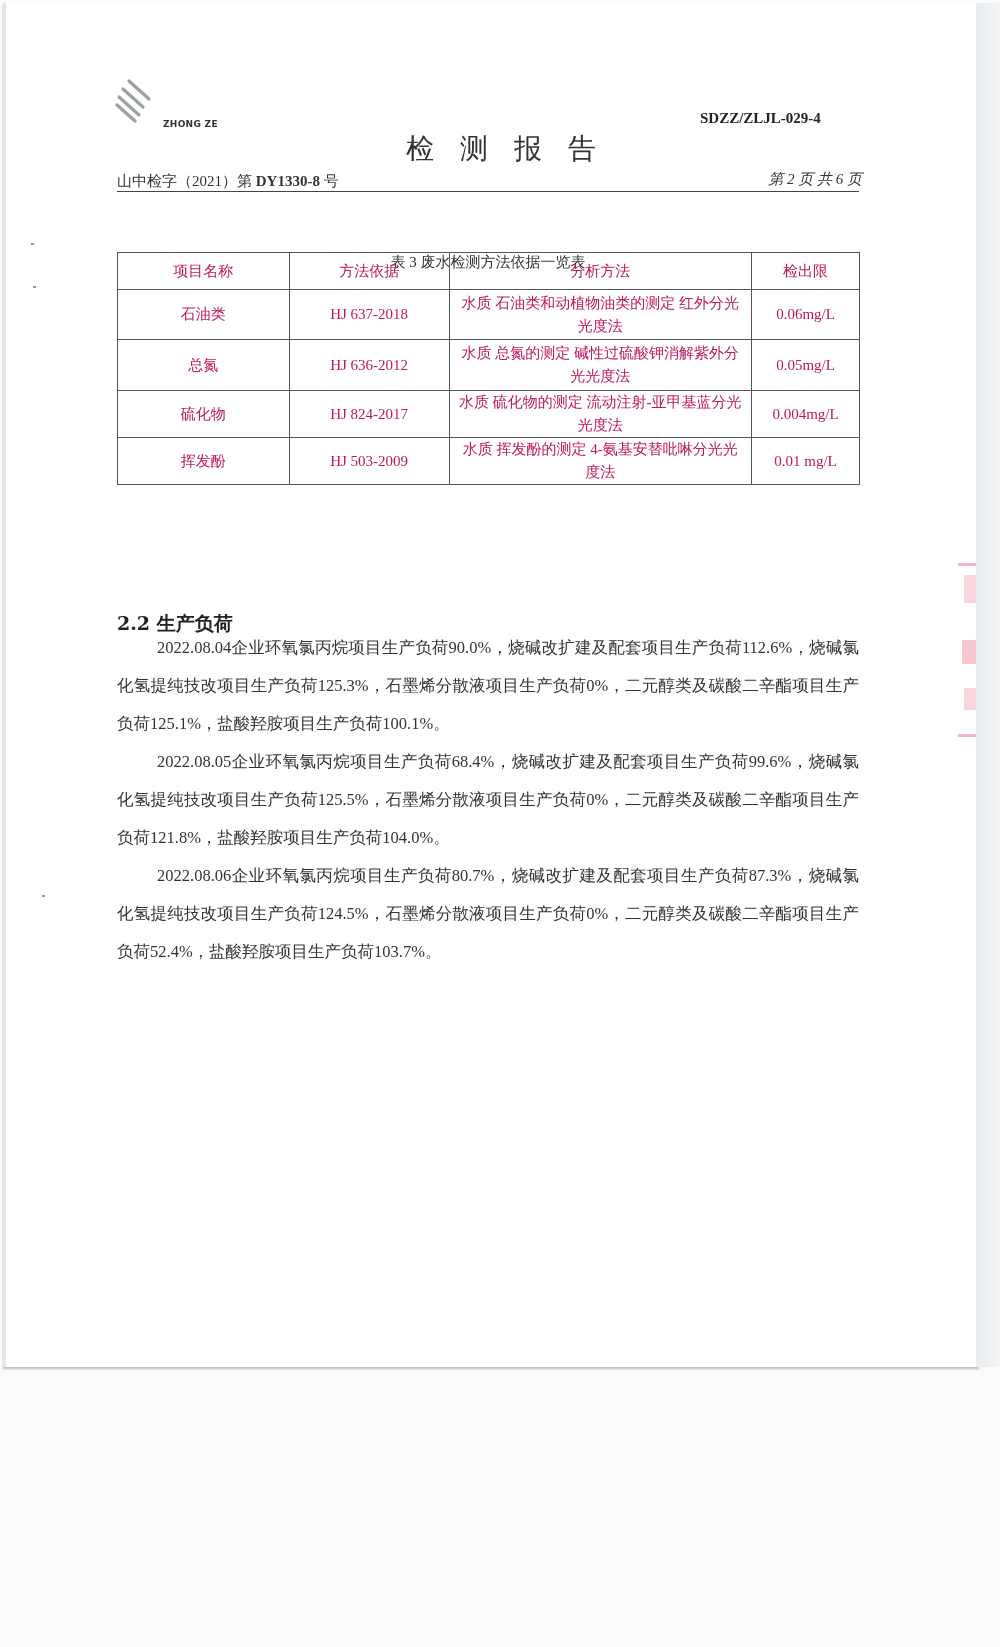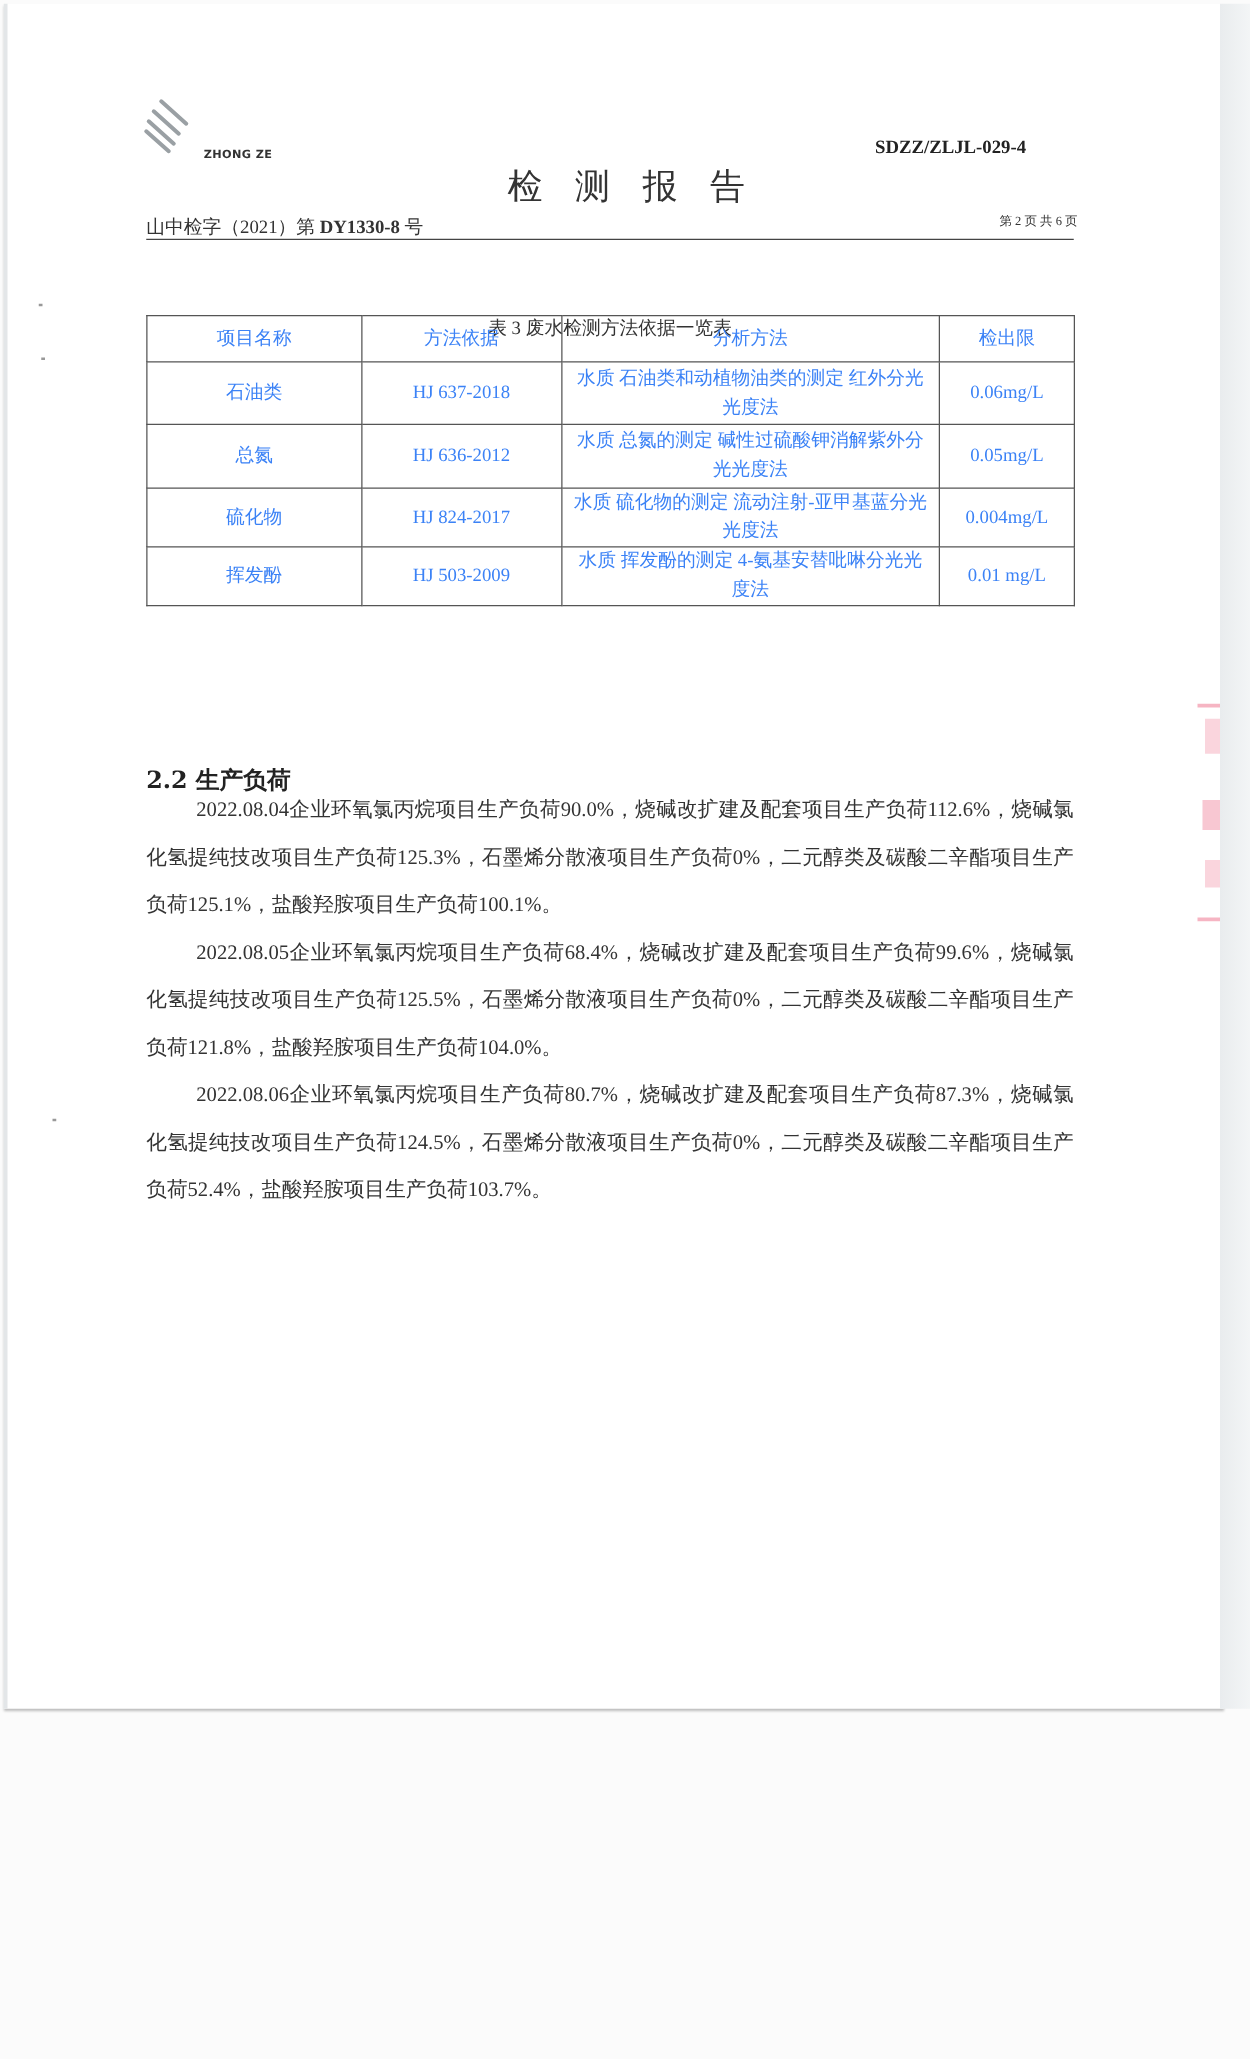--- a/index.html
+++ b/index.html
@@ -32,35 +32,36 @@
       position: absolute; left: 0; width: 976px; top: 130px; text-align: center;
       font-family: "DejaVu Sans", sans-serif; font-size: 28px; letter-spacing: 26px; color: #333;
       padding-left: 26px;
     }
     .report-no {
       position: absolute; left: 117px; top: 172px; font-size: 15px; color: #333;
       font-family: "Liberation Serif", serif;
     }
     .report-no b { font-weight: bold; }
     .page-no {
-      position: absolute; right: 138px; top: 170px; font-size: 10px; color: #333;
+      position: absolute; right: 138px; top: 170px; font-size: 15px; color: #333;
       font-family: "Liberation Serif", serif;
+      font-style: italic;
     }
     .hr {
       position: absolute; left: 117px; top: 191px; width: 742px; height: 0;
       border-top: 1px solid #444;
     }
     .table-caption {
       position: absolute; left: 0; width: 976px; top: 219px; text-align: center; font-size: 15px;
       font-family: "Liberation Serif", serif; color: #333; margin-top: 34px;
     }
     table.methods {
       position: absolute; left: 117px; top: 252px; width: 743px;
       border-collapse: collapse; font-family: "Liberation Serif", serif;
-      font-size: 15px; color: #3b82f6;
+      font-size: 15px; color: #be185d;
     }
     table.methods td, table.methods th {
       border: 1px solid #555; text-align: center; vertical-align: middle;
       font-weight: normal; padding: 0 6px; line-height: 23px;
     }
     table.methods th { height: 36px; }
     .sec-heading {
       position: absolute; left: 117px; top: 611px; font-size: 19px; font-weight: bold;
       font-family: "DejaVu Serif", serif; color: #222;
     }

